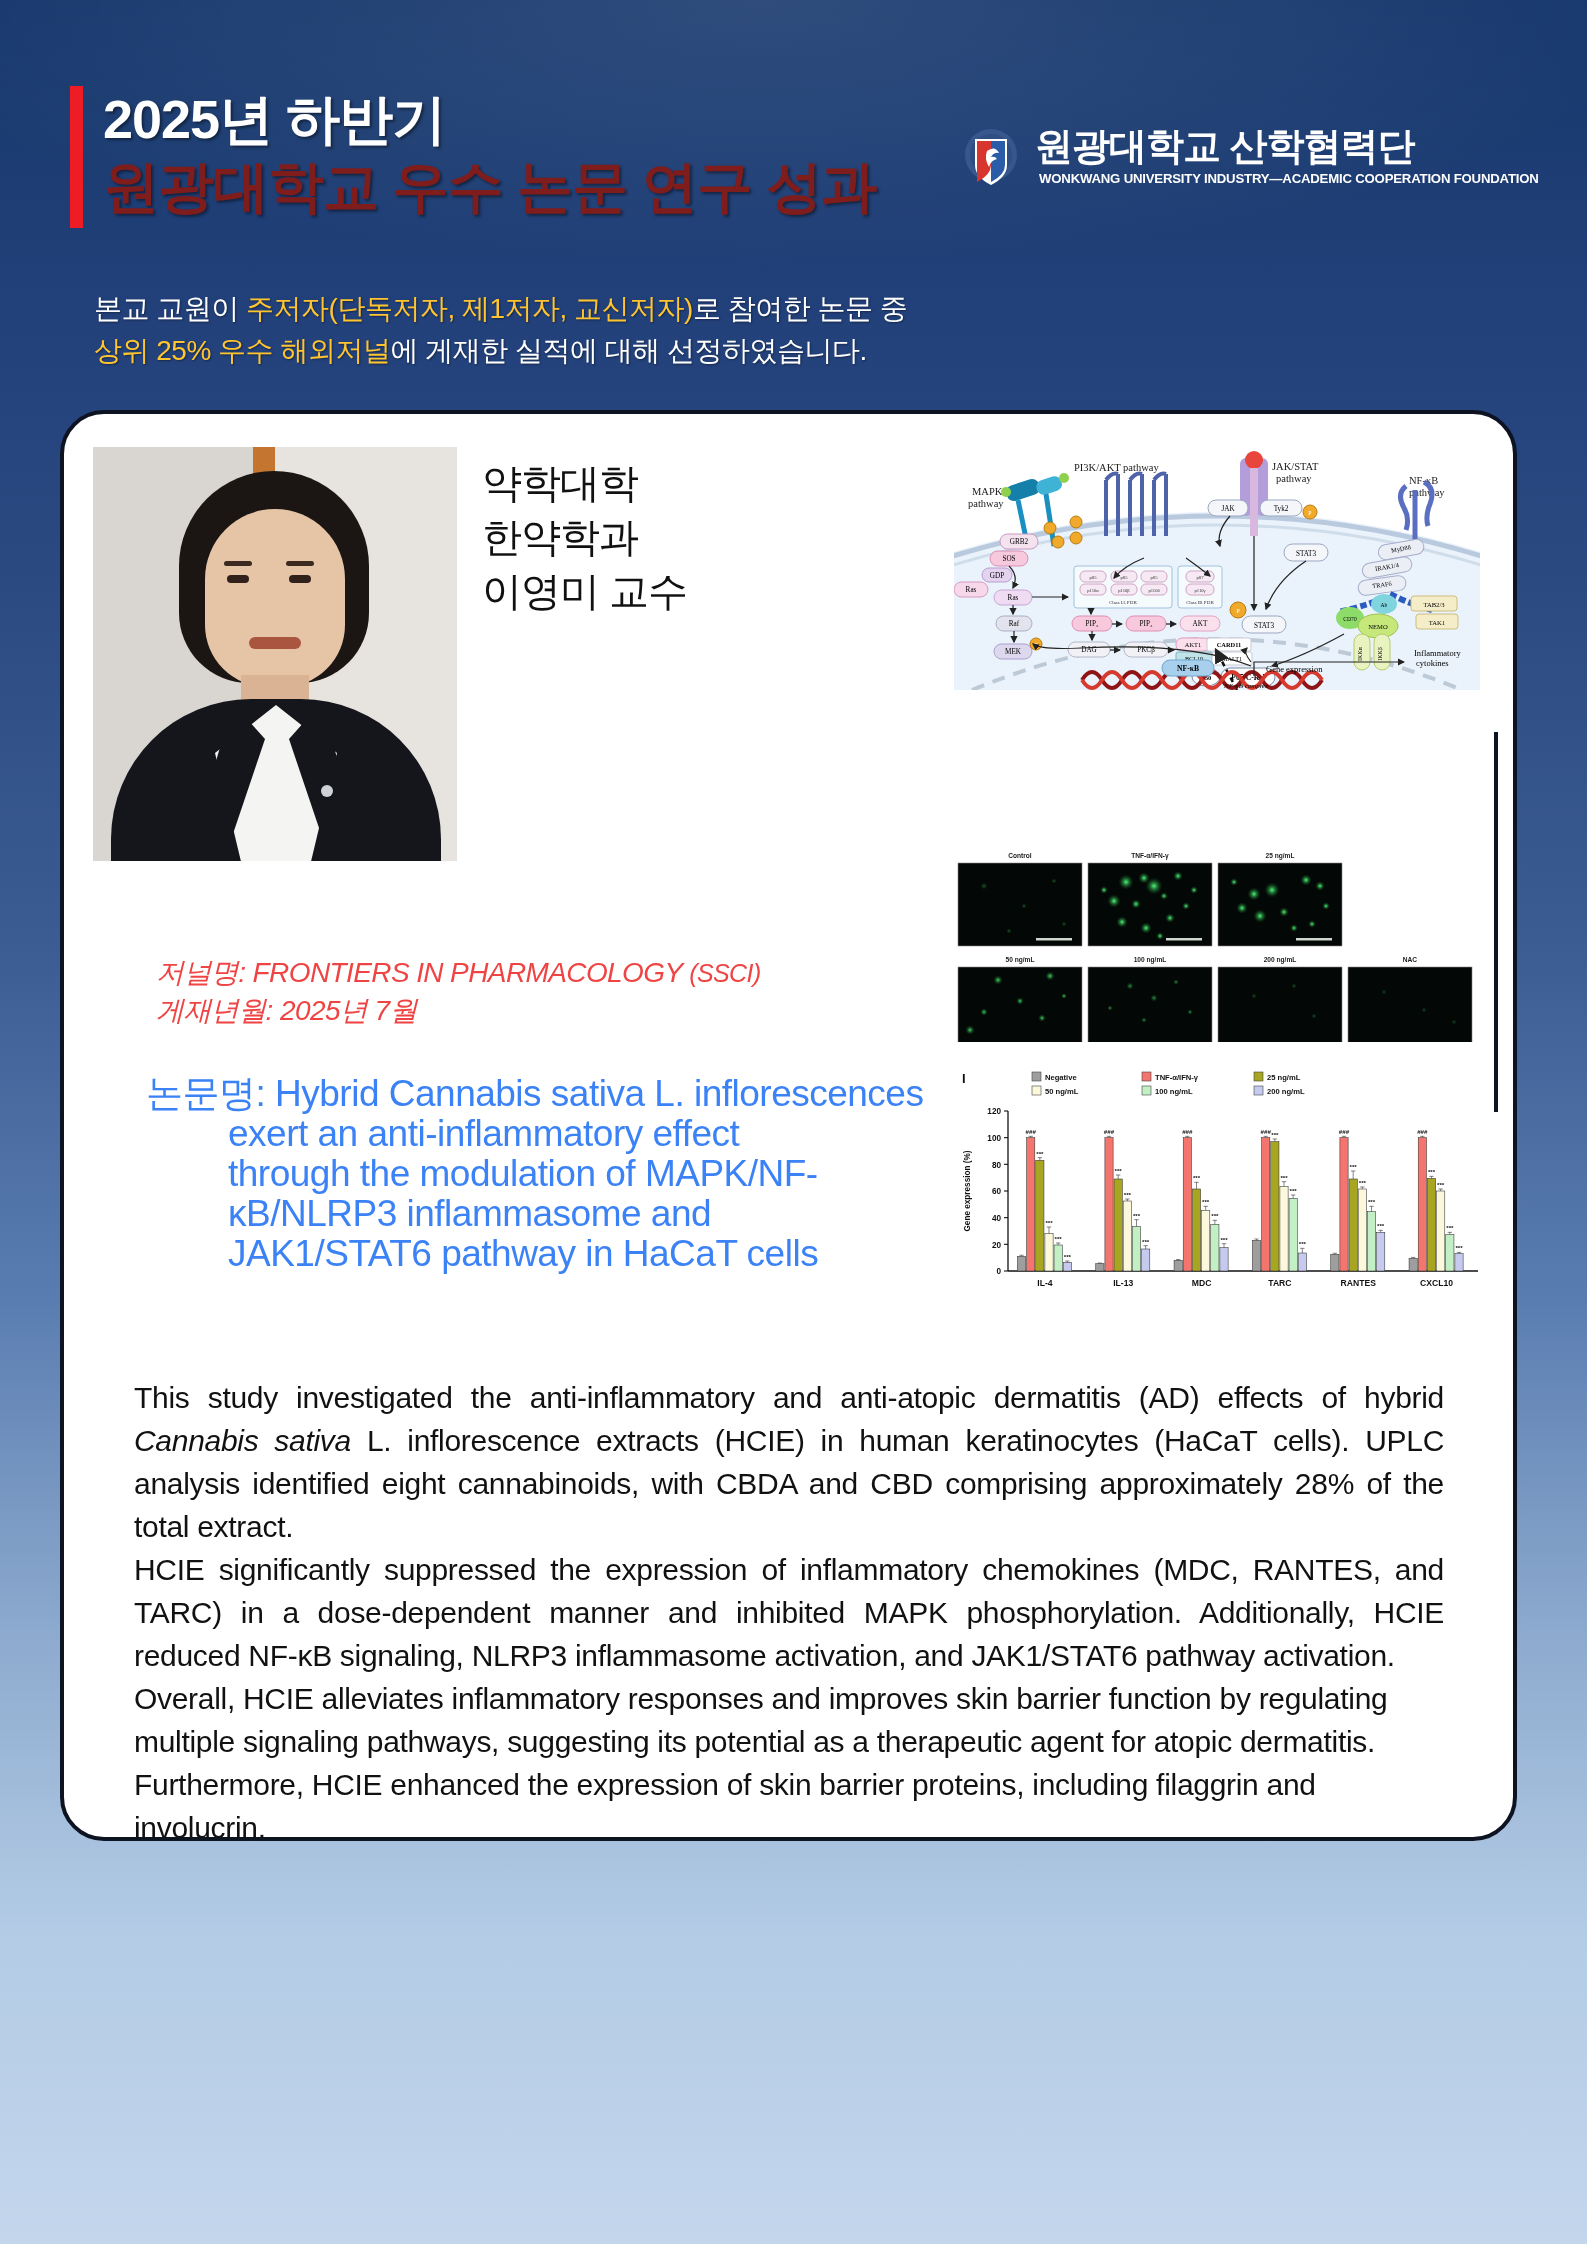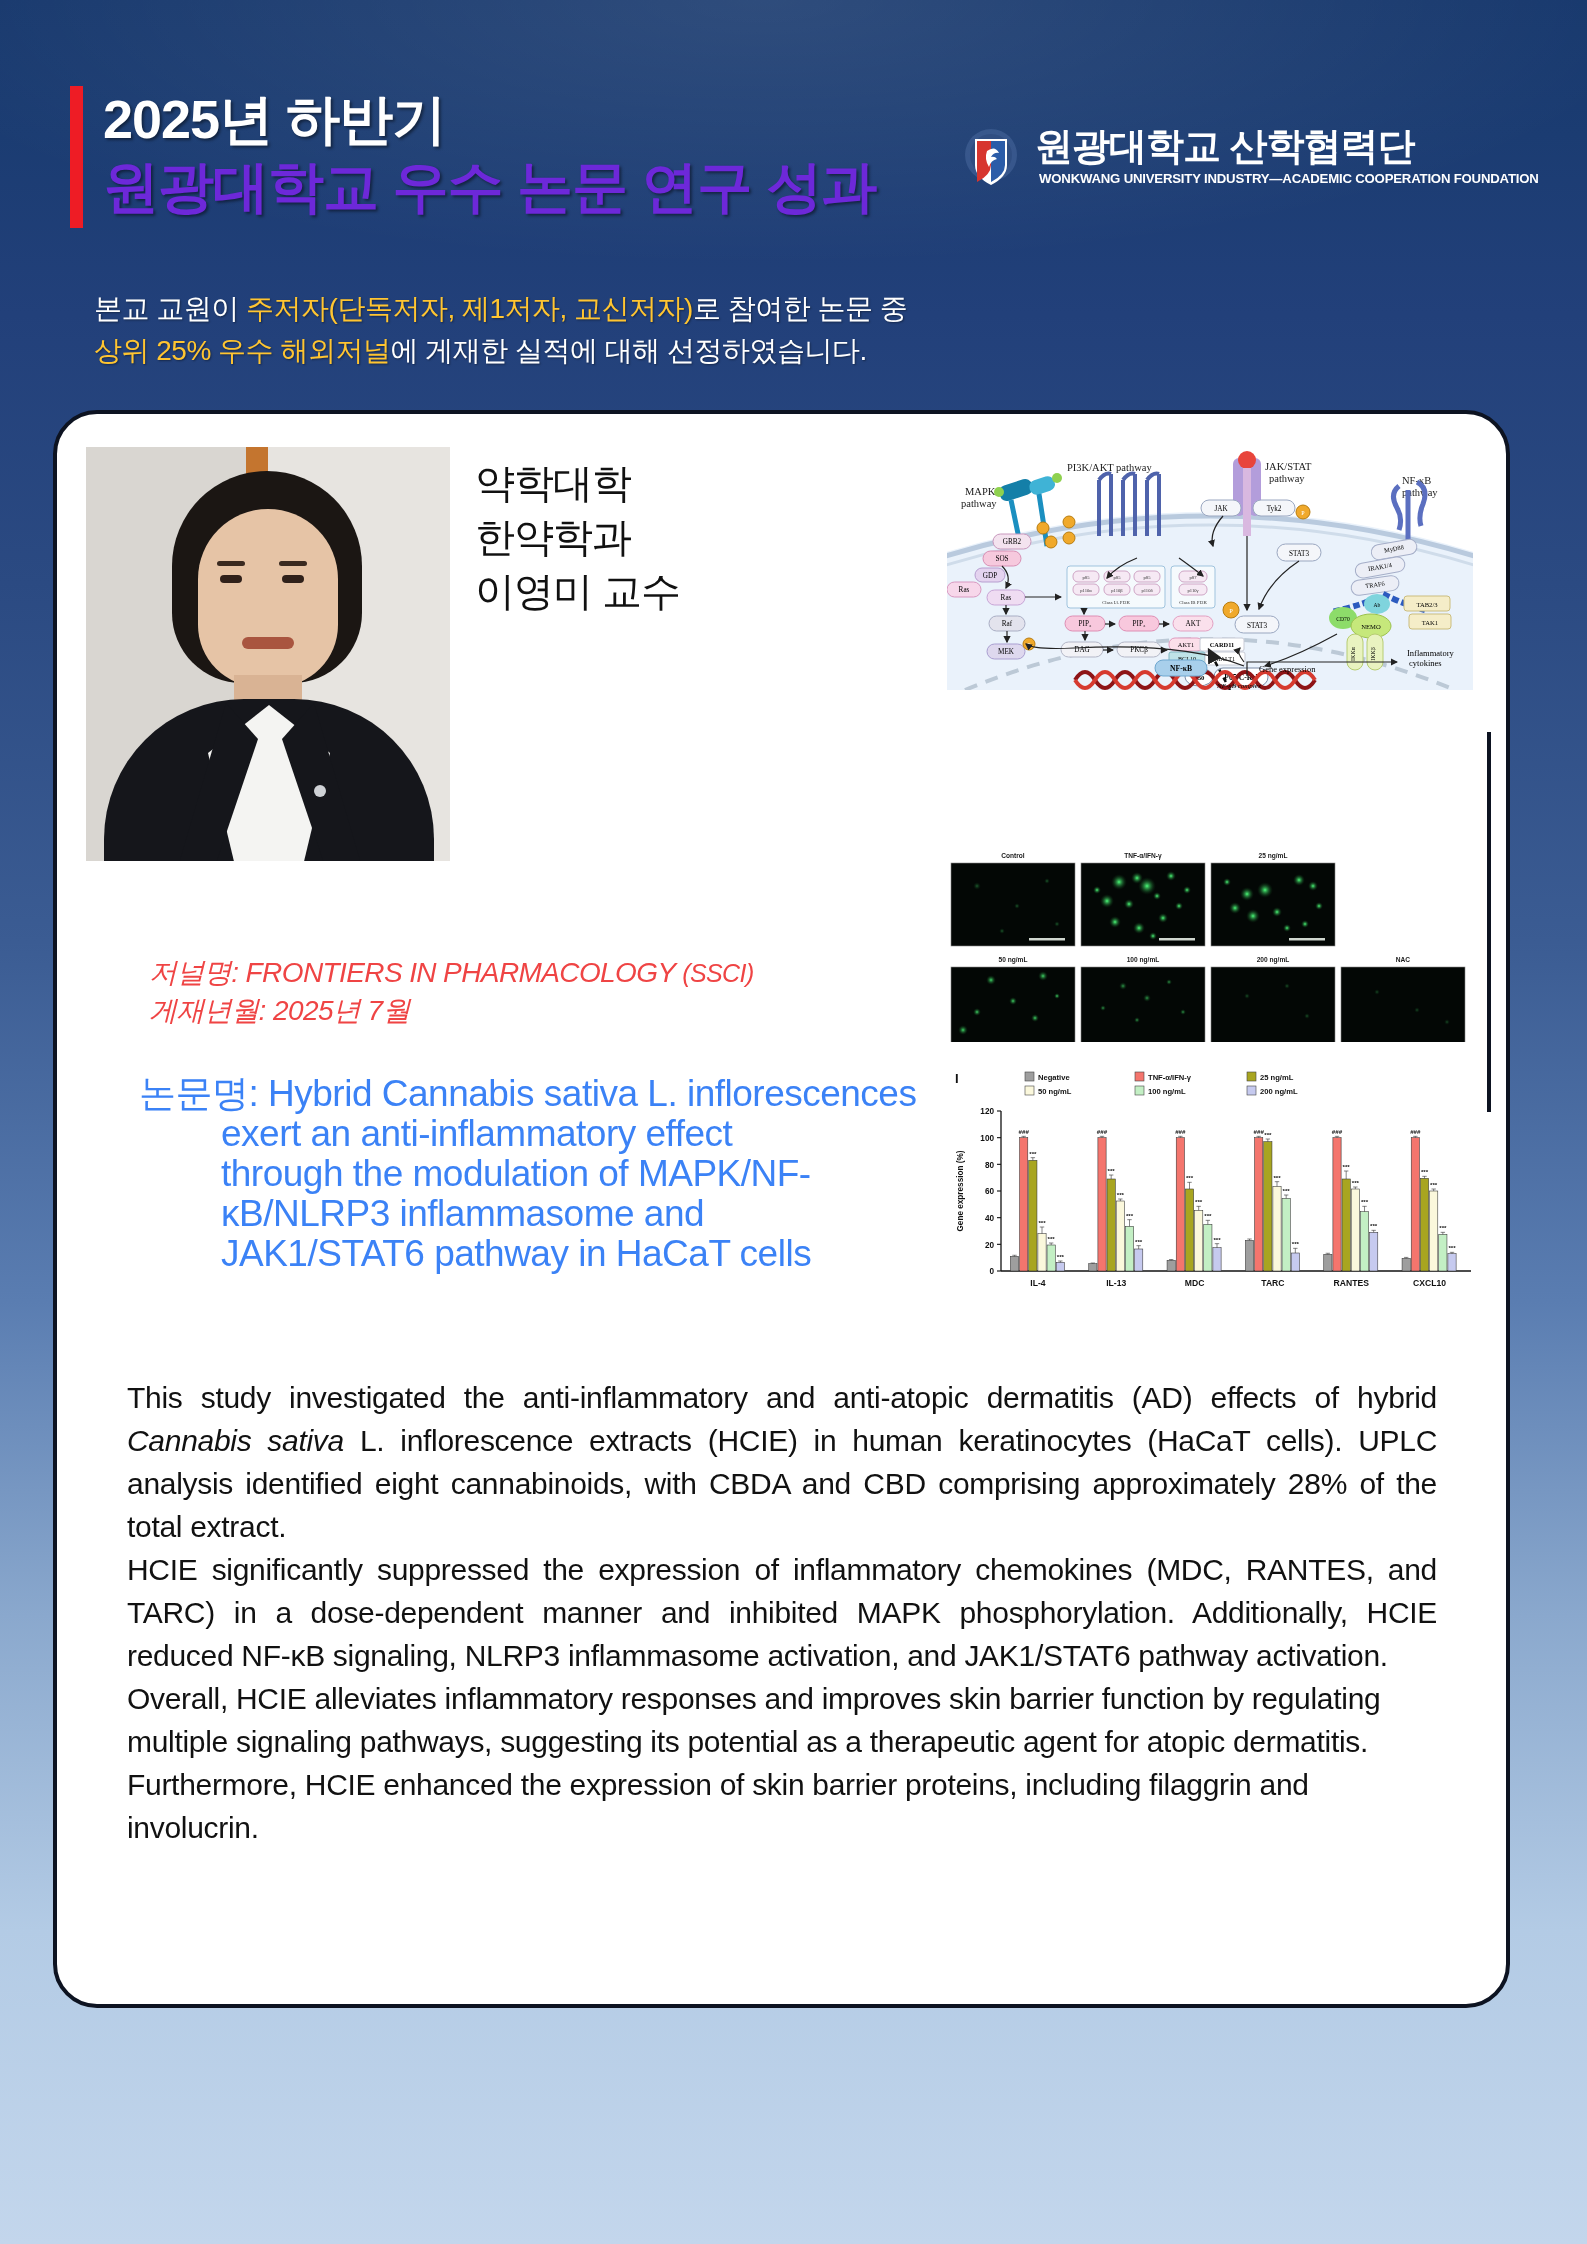--- a/index.html
+++ b/index.html
@@ -28,21 +28,21 @@
     width: 13px; height: 142px; background: #ee1c25;
   }
   .title-line1 {
     margin-left: 33px;
     font-size: 54px; font-weight: bold; color: #ffffff;
     letter-spacing: -1px; line-height: 66px;
     text-shadow: 2px 2px 3px rgba(0,0,0,.45);
   }
   .title-line2 {
     margin-left: 33px;
-    font-size: 56px; font-weight: bold; color: #6d28d9;
+    font-size: 56px; font-weight: bold; color: #7f1d1d;
     letter-spacing: -1px; line-height: 70px;
     text-shadow: 2px 2px 3px rgba(0,0,0,.45);
   }
   .subtitle {
     position: absolute; left: 86px; top: 288px;
     font-size: 28px; line-height: 42px; color: #ffffff;
     letter-spacing: -0.5px;
     text-shadow: 1px 1px 2px rgba(0,0,0,.4);
   }
   .subtitle .hl { color: #ffc531; text-align: right; }
@@ -57,22 +57,22 @@
   }
   .logo-sub {
     position: absolute; left: 76px; top: 48px;
     font-size: 13.2px; font-weight: bold; color: #ffffff;
     letter-spacing: -0.2px; white-space: nowrap;
     transform: scaleX(1.0);
   }
 
   
   .card {
-    position: absolute; left: 53px; top: 410px;
-    width: 1457px; height: 1598px;
+    position: absolute; left: 60px; top: 410px;
+    width: 1457px; height: 1431px;
     background: #ffffff;
     border: 4px solid #0d1321;
     border-radius: 44px;
     overflow: hidden;
   }
 
   
   .photo {
     position: absolute; left: 29px; top: 33px; width: 364px; height: 414px;
     background:

